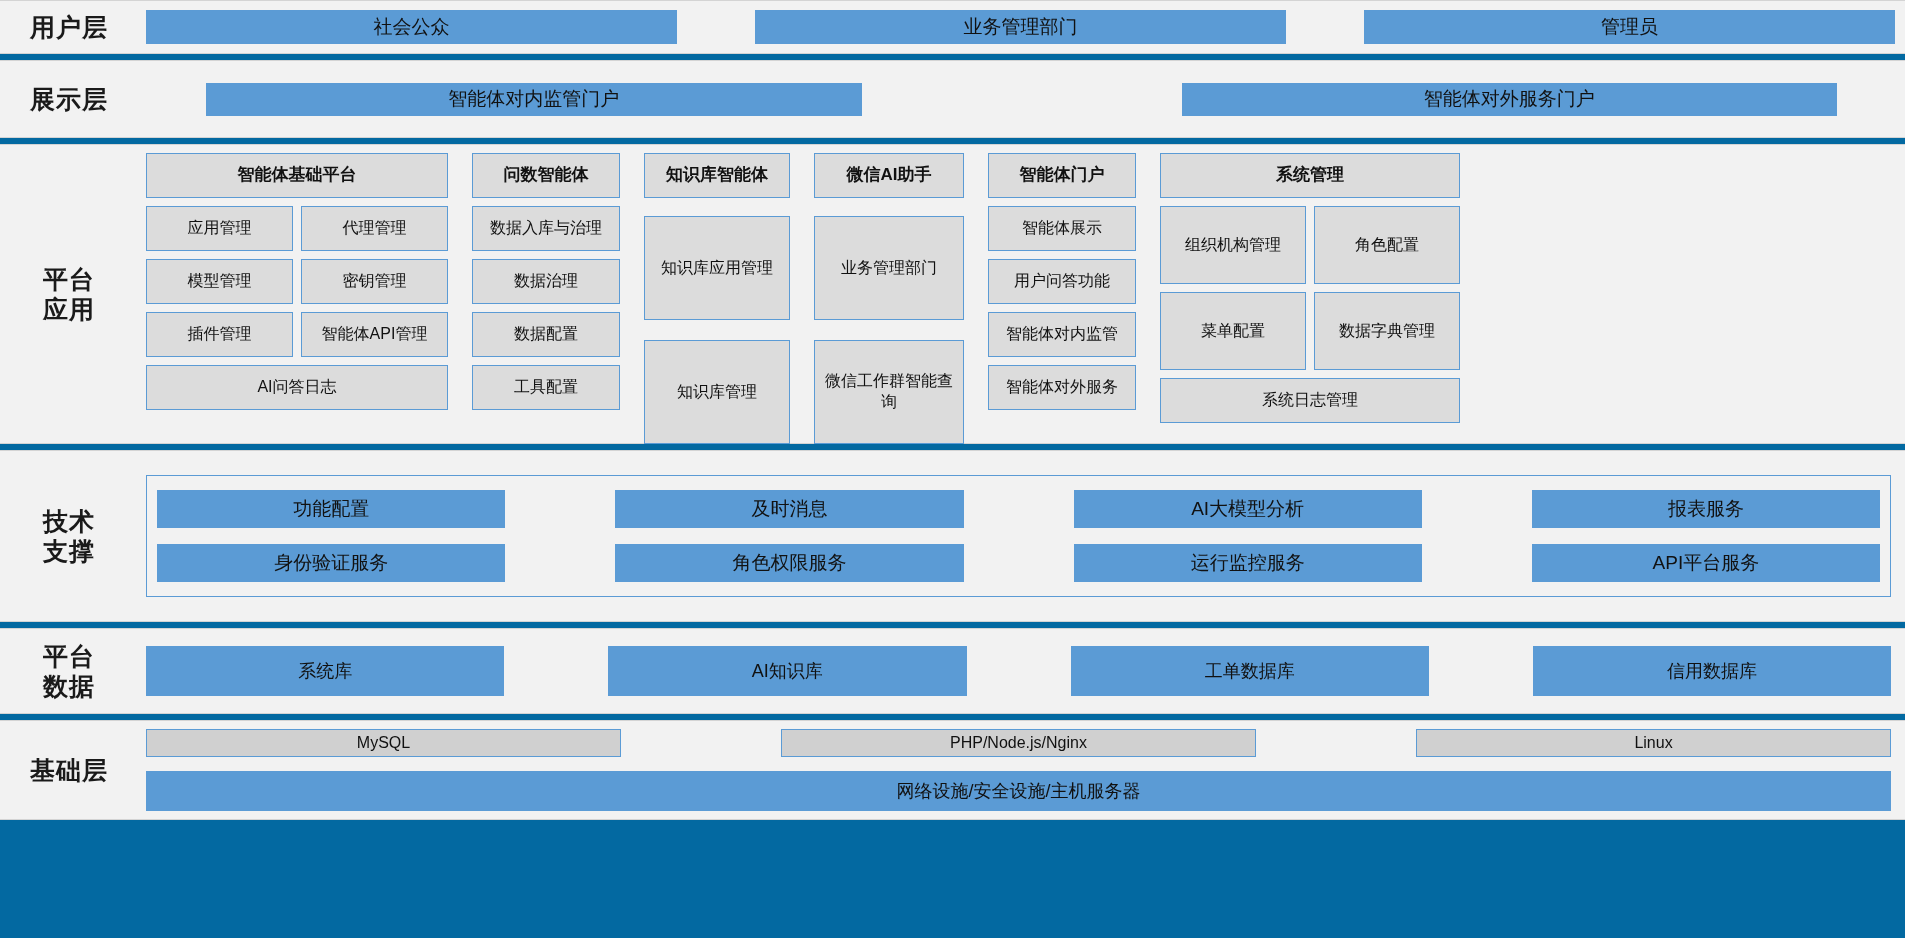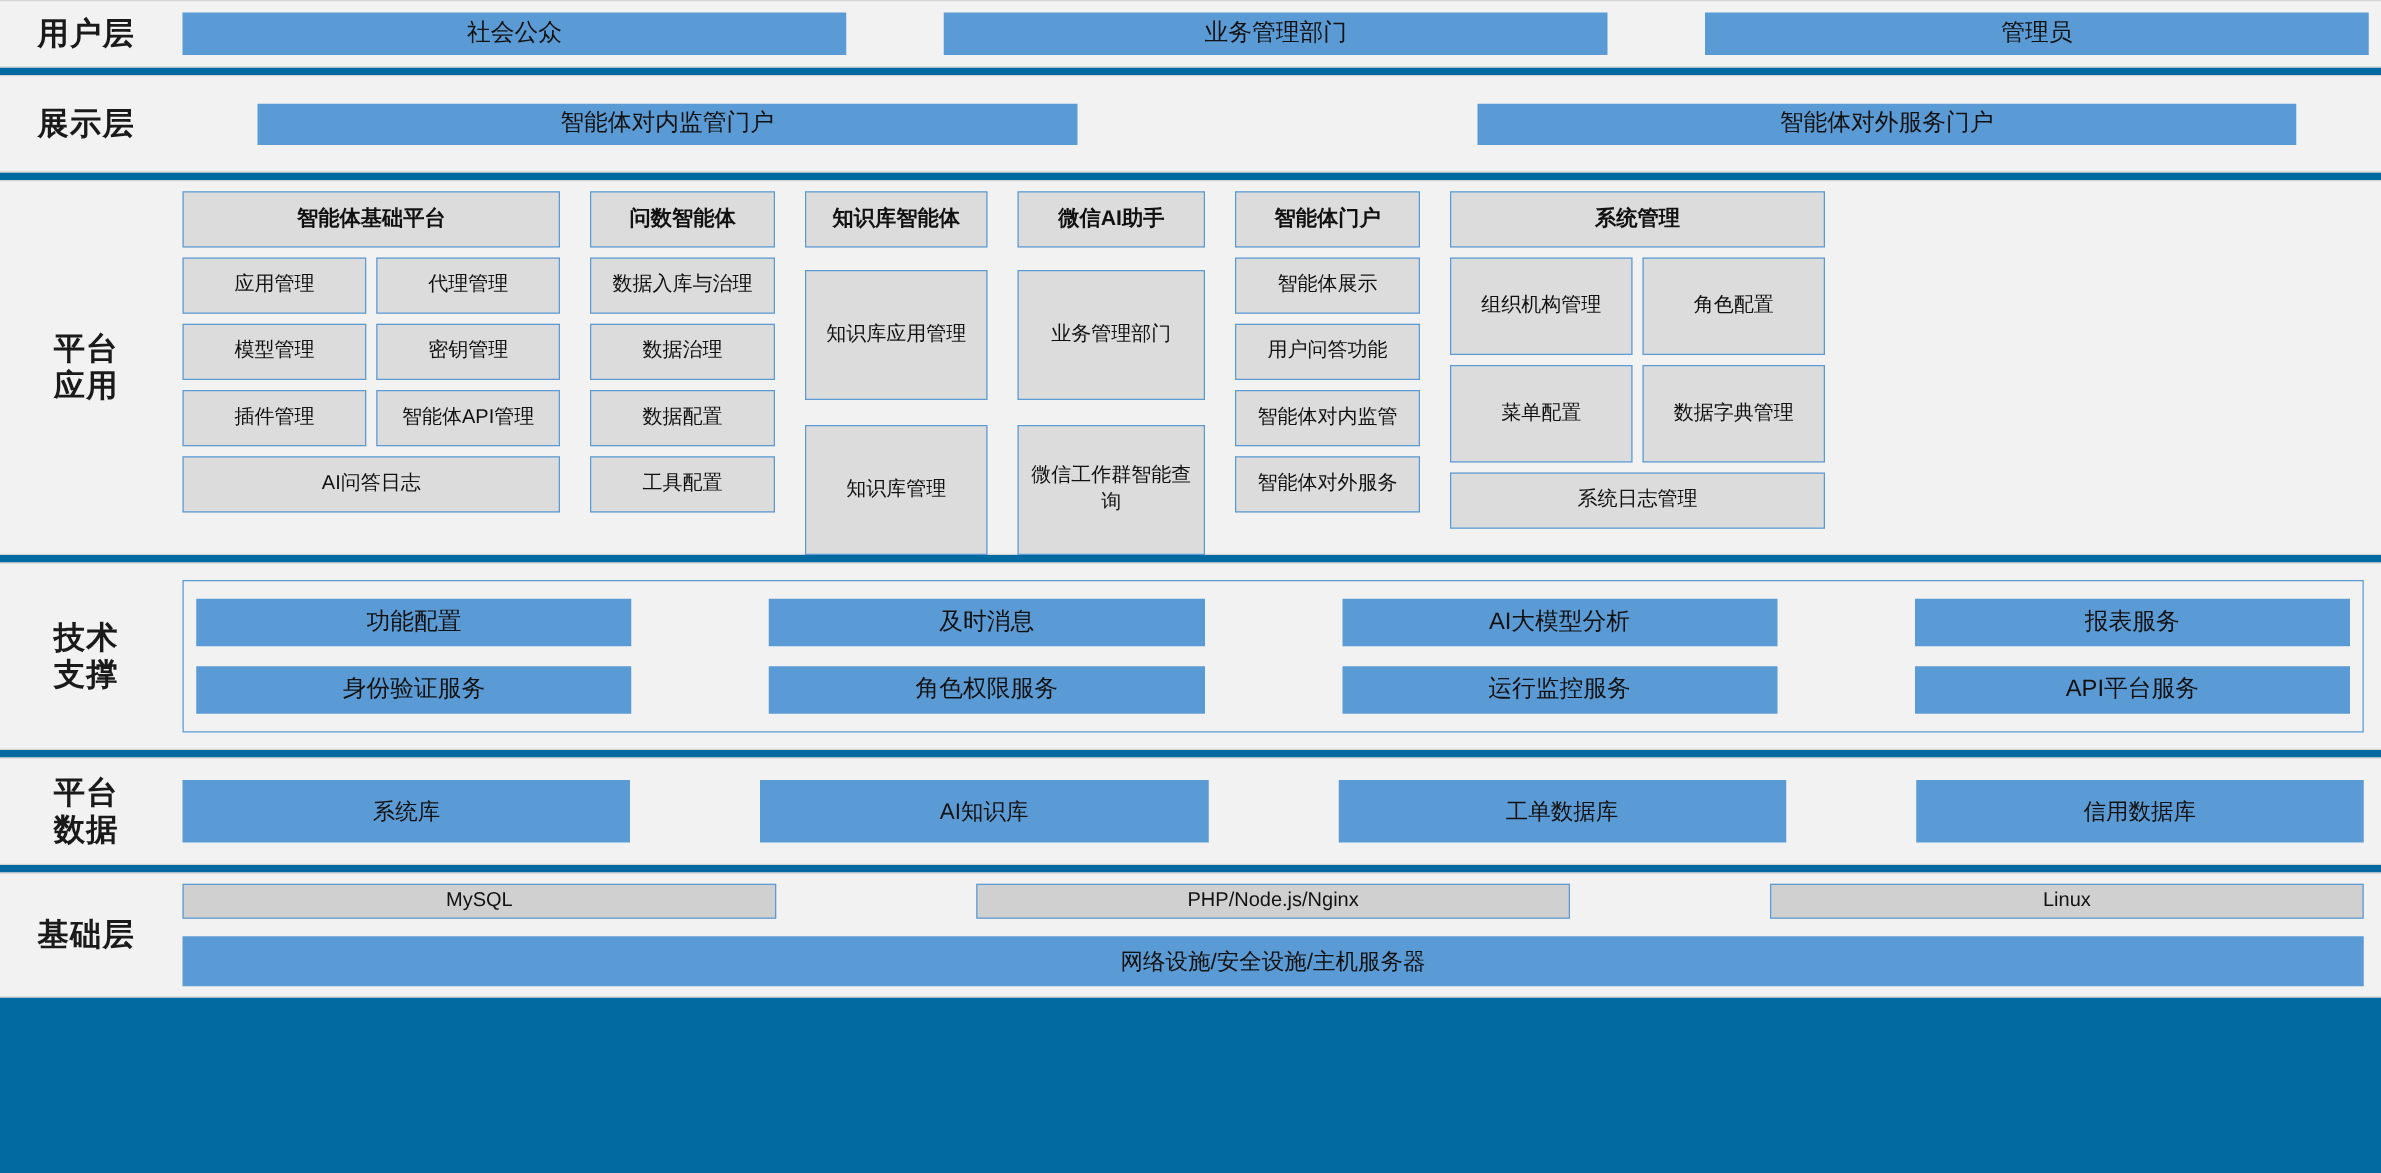--- a/index.html
+++ b/index.html
@@ -110,21 +110,21 @@
   .col-b { width: 148px; }
   .col-c { width: 146px; }
   .col-d { width: 150px; }
   .col-e { width: 148px; }
   .col-f { width: 300px; }
   .h44 { height: 45px; }
   .h84 { height: 104px; }
   .h76 { height: 78px; }
 
   
-  #band-tech { height: 150px; }
+  #band-tech { height: 172px; }
   .tech-wrap {
     flex: 1;
     border: 1px solid #5b9bd5;
     padding: 14px 10px;
     display: flex;
     flex-direction: column;
     gap: 16px;
     background: #f2f2f2;
     margin-right: 6px;
   }

